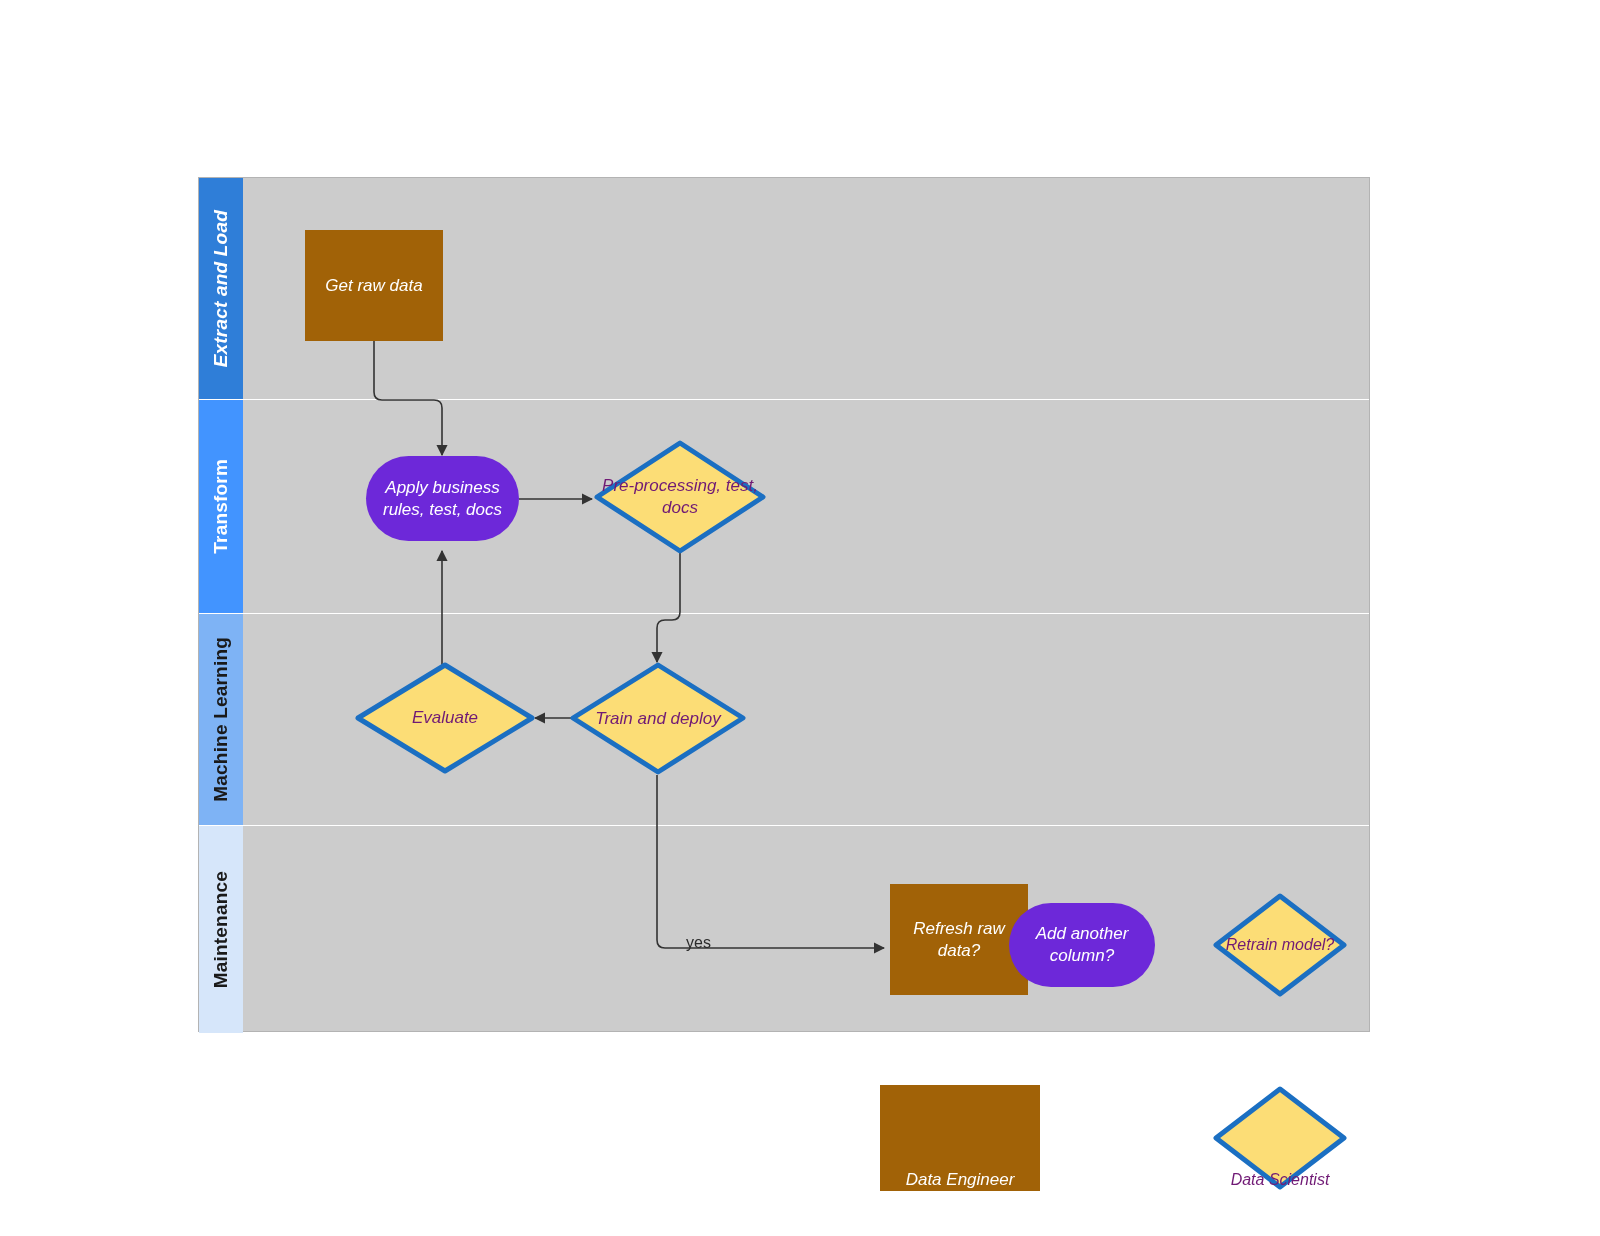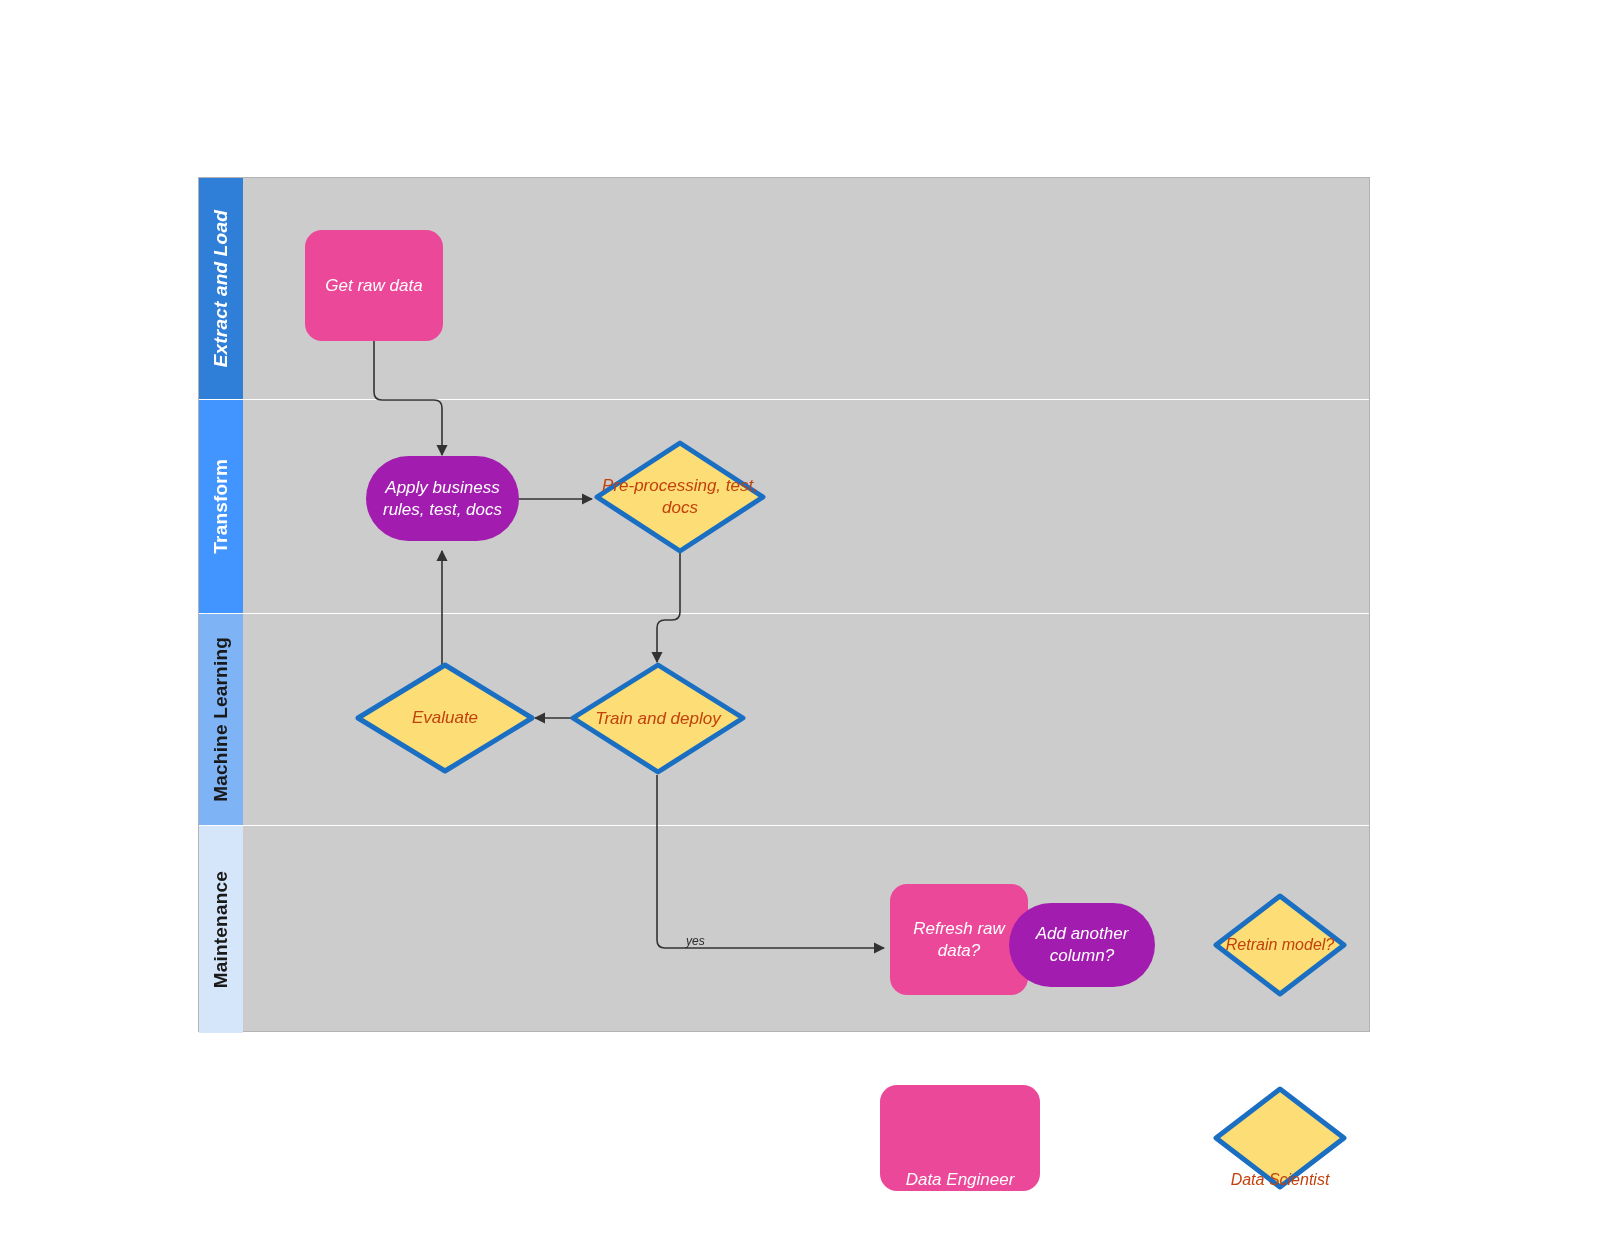--- a/index.html
+++ b/index.html
@@ -22,29 +22,29 @@
 
   
   #edges{position:absolute;left:0;top:0;width:1600px;height:1236px;
          pointer-events:none;overflow:visible;}
 
   
   .node{position:absolute;box-sizing:border-box;display:flex;
         align-items:center;justify-content:center;text-align:center;
         font-style:italic;font-size:17px;line-height:1.28;}
 
-  .n-rect{background:#ec4899;color:#ffffff;border-radius:17px;}
-  .n-pill{background:#a21caf;color:#ffffff;border-radius:999px;}
-  .n-dia{background:transparent;color:#c2410c;}
+  .n-rect{background:#a16207;color:#ffffff;border-radius:0;}
+  .n-pill{background:#6d28d9;color:#ffffff;border-radius:999px;}
+  .n-dia{background:transparent;color:#701a75;}
   .n-dia .dia-bg{position:absolute;left:0;top:0;width:100%;height:100%;}
   .n-dia .dia-txt{position:relative;z-index:2;padding:0 8px;}
 
   
   .legend{position:absolute;left:880px;top:1085px;width:500px;height:106px;}
-  .edge-label{position:absolute;font-style:italic;font-size:12px;color:#2b2b2b;}
+  .edge-label{position:absolute;font-size:16px;color:#2b2b2b;}
 </style>
 </head>
 <body>
 
 <div id="stage">
 
   <div class="pool">
 
     <div class="lane" style="top:0px;height:222px;">
       <div class="lane-head" style="background:#2f7ed8;">

